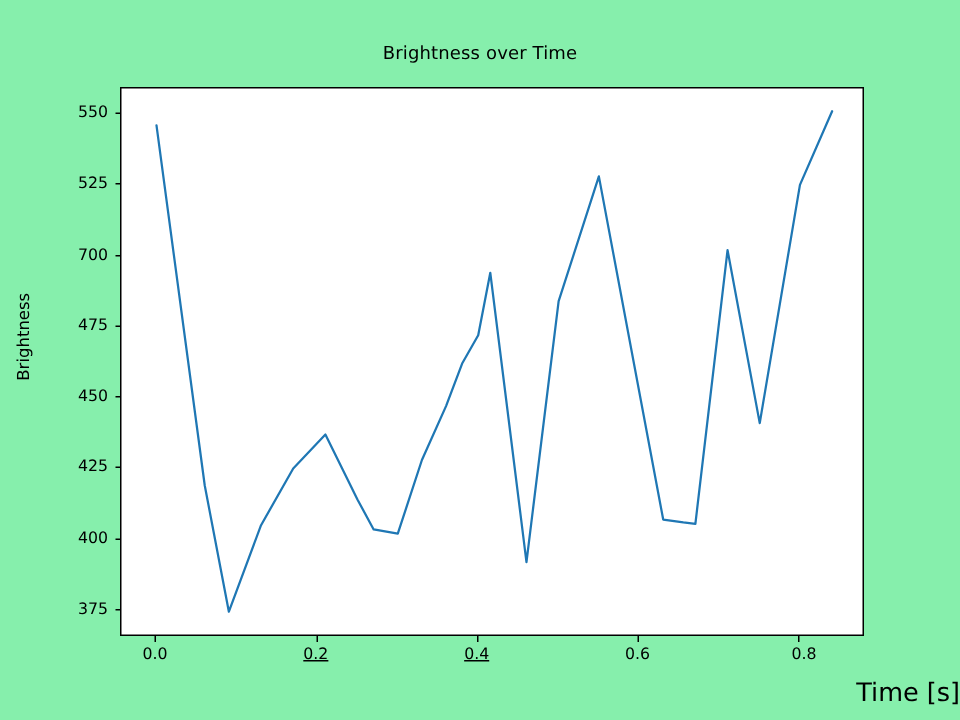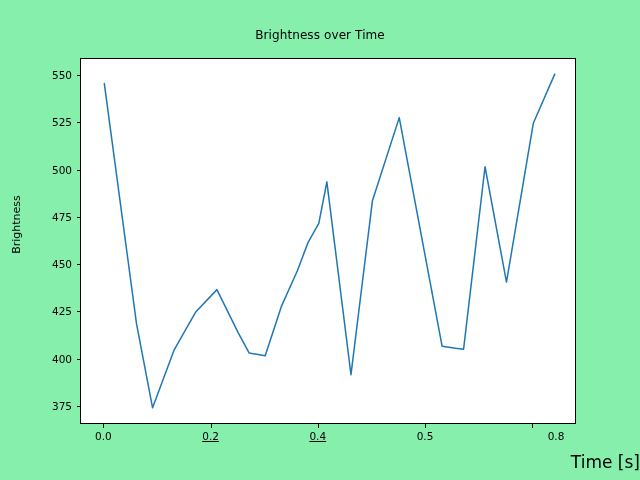--- a/index.html
+++ b/index.html
@@ -128,21 +128,21 @@
   <div id="chart-title">Brightness over Time</div>
 
   <div id="ylabel">Brightness</div>
 
   <div id="y-tick-labels">
       <div class="tick-label-y" style="top: 405.851px;">375</div>
       <div class="tick-label-y" style="top: 358.589px;">400</div>
       <div class="tick-label-y" style="top: 311.326px;">425</div>
       <div class="tick-label-y" style="top: 264.064px; text-align: right;">450</div>
       <div class="tick-label-y" style="top: 216.802px;">475</div>
-      <div class="tick-label-y" style="top: 169.539px;">500</div>
+      <div class="tick-label-y" style="top: 169.539px;">700</div>
       <div class="tick-label-y" style="top: 122.277px;">525</div>
       <div class="tick-label-y" style="top: 75.0145px;">550</div>
     </div>
   <div id="y-tick-marks">
       <div class="tick-mark-y" style="left: 76.5px; top: 405.851px;"></div>
       <div class="tick-mark-y" style="left: 76.5px; top: 358.589px;"></div>
       <div class="tick-mark-y" style="left: 76.5px; top: 311.326px;"></div>
       <div class="tick-mark-y" style="left: 76.5px; top: 264.064px;"></div>
       <div class="tick-mark-y" style="left: 76.5px; top: 216.802px;"></div>
       <div class="tick-mark-y" style="left: 76.5px; top: 169.539px;"></div>
@@ -160,19 +160,19 @@
       <div class="tick-mark-x" style="left: 103.325px; top: 424px;"></div>
       <div class="tick-mark-x" style="left: 210.569px; top: 424px;"></div>
       <div class="tick-mark-x" style="left: 317.812px; top: 424px;"></div>
       <div class="tick-mark-x" style="left: 425.055px; top: 424px;"></div>
       <div class="tick-mark-x" style="left: 532.298px; top: 424px;"></div>
     </div>
   <div id="x-tick-labels">
       <div class="tick-label-x" style="left: 103.325px;">0.0</div>
       <div class="tick-label-x" style="left: 210.569px; text-decoration: underline;">0.2</div>
       <div class="tick-label-x" style="left: 317.812px; text-decoration: underline;">0.4</div>
-      <div class="tick-label-x" style="left: 425.055px;">0.5</div>
-      <div class="tick-label-x" style="left: 556px;">0.8</div>
+      <div class="tick-label-x" style="left: 425.055px;">0.6</div>
+      <div class="tick-label-x" style="left: 536px;">0.8</div>
     </div>
 
   <div id="xlabel">Time [s]</div>
 
 </div>
 
 </body></html>

